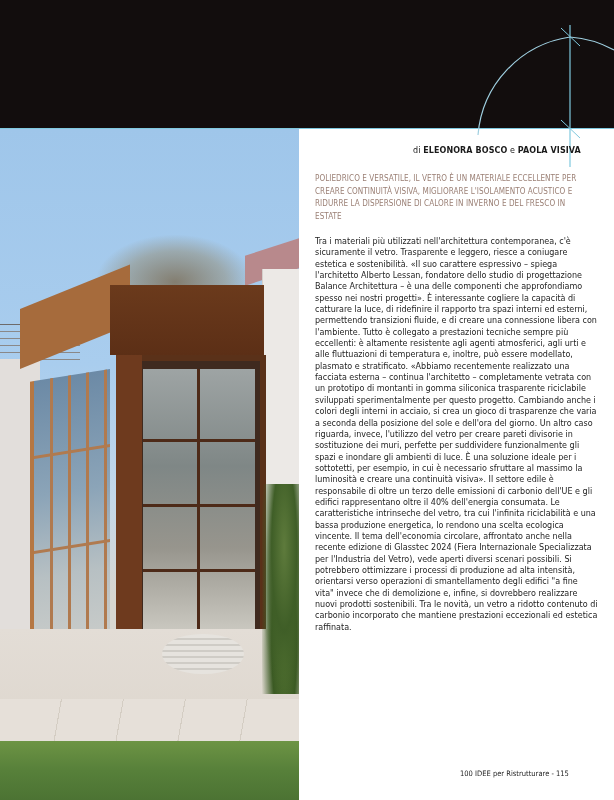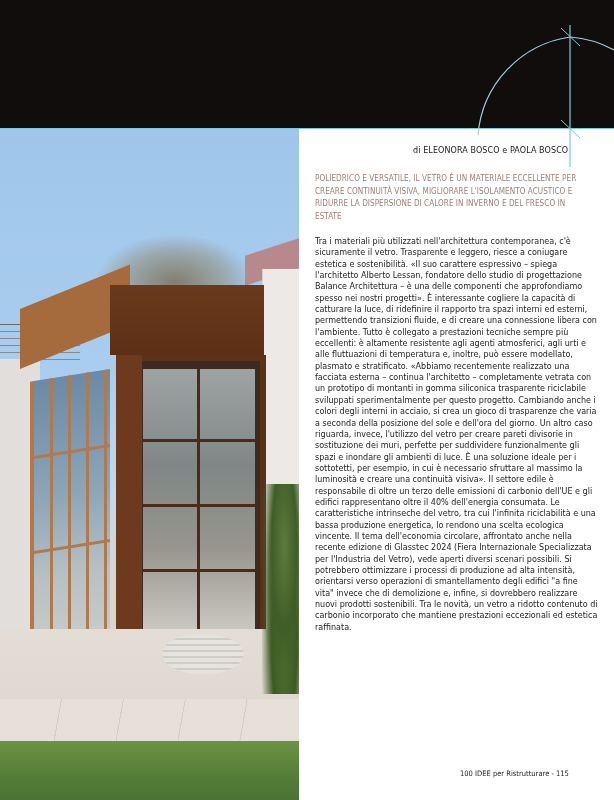--- a/index.html
+++ b/index.html
@@ -99,21 +99,21 @@
   .photo .lawn {
     position: absolute; left: 0; top: 612px; width: 299px; height: 59px;
     background: linear-gradient(180deg, #6d9444 0%, #57803a 50%, #4c7333 100%);
   }
 
   
   .byline {
     position: absolute; left: 413px; top: 146px; font-size: 8px; color: #1a1a1a; letter-spacing: 0.1px;
     font-family: "DejaVu Sans", sans-serif; white-space: nowrap;
   }
-  .byline b { font-weight: normal; }
+  .byline b { font-weight: bold; }
   .lead {
     position: absolute; left: 315px; top: 172px; width: 290px;
     font-family: "DejaVu Sans Condensed", "DejaVu Sans", sans-serif;
     font-size: 8.6px; line-height: 12.6px; color: #9a7f74; letter-spacing: 0.05px;
     transform: scaleX(0.94); transform-origin: left top;
     text-transform: uppercase;
   }
   .body {
     position: absolute; left: 315px; top: 236px; width: 302px;
     font-family: "DejaVu Sans", sans-serif; font-size: 8.55px; line-height: 11.35px; color: #232323;
@@ -168,21 +168,21 @@
   <div class="pouf"></div>
   <div class="paving-front"></div>
   <div class="shrub"></div>
   <div class="lawn"></div>
 </div>
 
 <div class="byline">
   <span>di</span>
   <b>ELEONORA BOSCO</b>
   <span>e</span>
-  <b>PAOLA BOSCO</b>
+  <b>PAOLA VISIVA</b>
 </div>
 
 <div class="lead">POLIEDRICO E VERSATILE, IL VETRO È UN MATERIALE ECCELLENTE PER CREARE CONTINUITÀ VISIVA, MIGLIORARE L'ISOLAMENTO ACUSTICO E RIDURRE LA DISPERSIONE DI CALORE IN INVERNO E DEL FRESCO IN ESTATE</div>
 
 <div class="body">
   <p>Tra i materiali più utilizzati nell'architettura contemporanea, c'è sicuramente il vetro. Trasparente e leggero, riesce a coniugare estetica e sostenibilità. «Il suo carattere espressivo – spiega l'architetto Alberto Lessan, fondatore dello studio di progettazione Balance Architettura – è una delle componenti che approfondiamo spesso nei nostri progetti». È interessante cogliere la capacità di catturare la luce, di ridefinire il rapporto tra spazi interni ed esterni, permettendo transizioni fluide, e di creare una connessione libera con l'ambiente. Tutto è collegato a prestazioni tecniche sempre più eccellenti: è altamente resistente agli agenti atmosferici, agli urti e alle fluttuazioni di temperatura e, inoltre, può essere modellato, plasmato e stratificato. «Abbiamo recentemente realizzato una facciata esterna – continua l'architetto – completamente vetrata con un prototipo di montanti in gomma siliconica trasparente riciclabile sviluppati sperimentalmente per questo progetto. Cambiando anche i colori degli interni in acciaio, si crea un gioco di trasparenze che varia a seconda della posizione del sole e dell'ora del giorno. Un altro caso riguarda, invece, l'utilizzo del vetro per creare pareti divisorie in sostituzione dei muri, perfette per suddividere funzionalmente gli spazi e inondare gli ambienti di luce. È una soluzione ideale per i sottotetti, per esempio, in cui è necessario sfruttare al massimo la luminosità e creare una continuità visiva». Il settore edile è responsabile di oltre un terzo delle emissioni di carbonio dell'UE e gli edifici rappresentano oltre il 40% dell'energia consumata. Le caratteristiche intrinseche del vetro, tra cui l'infinita riciclabilità e una bassa produzione energetica, lo rendono una scelta ecologica vincente. Il tema dell'economia circolare, affrontato anche nella recente edizione di Glasstec 2024 (Fiera Internazionale Specializzata per l'Industria del Vetro), vede aperti diversi scenari possibili. Si potrebbero ottimizzare i processi di produzione ad alta intensità, orientarsi verso operazioni di smantellamento degli edifici "a fine vita" invece che di demolizione e, infine, si dovrebbero realizzare nuovi prodotti sostenibili. Tra le novità, un vetro a ridotto contenuto di carbonio incorporato che mantiene prestazioni eccezionali ed estetica raffinata.</p>
 </div>
 
 <div class="folio">100 IDEE per Ristrutturare - 115</div>
 

